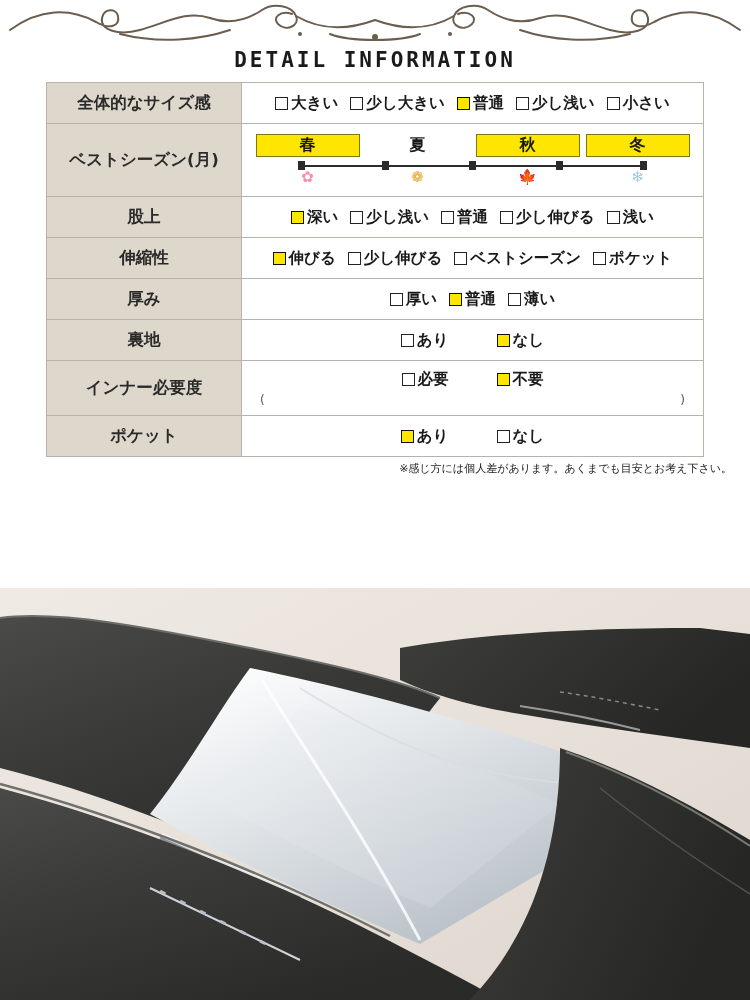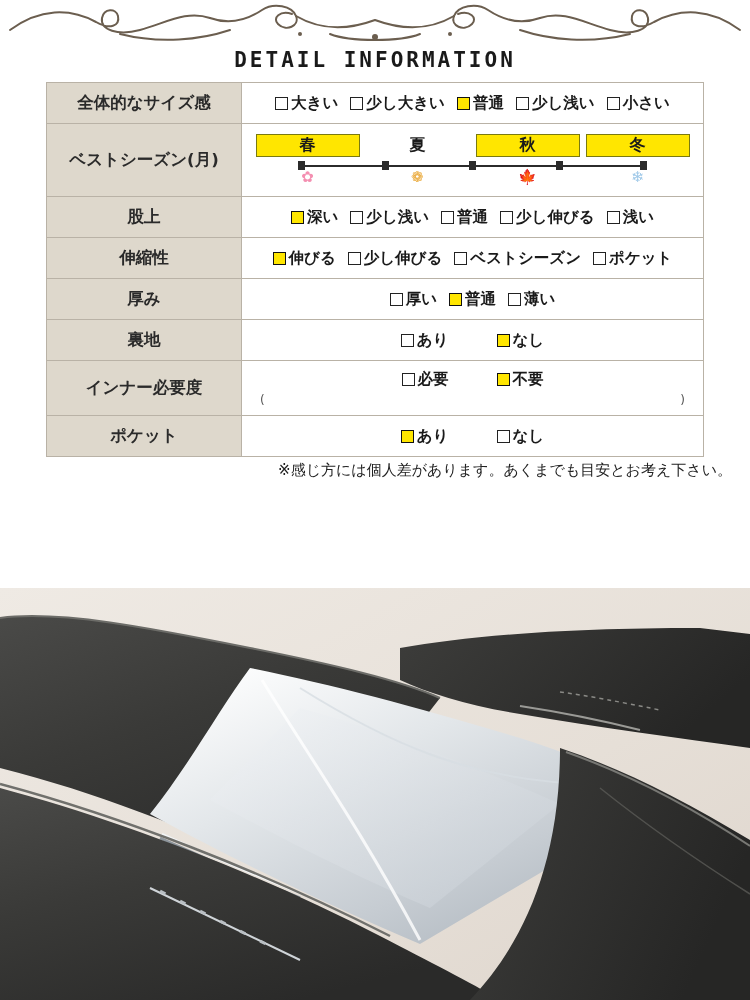--- a/index.html
+++ b/index.html
@@ -182,21 +182,21 @@
     font-size: 12px;
     color: #555;
     font-weight: normal;
   }
 
   
   .footnote {
     width: 716px;
     margin: 4px auto 12px auto;
     text-align: right;
-    font-size: 15px;
+    font-size: 11px;
     color: #222;
     padding-right: 2px;
   }
 
   
   .photo {
     position: absolute;
     left: 0;
     top: 588px;
     width: 750px;

